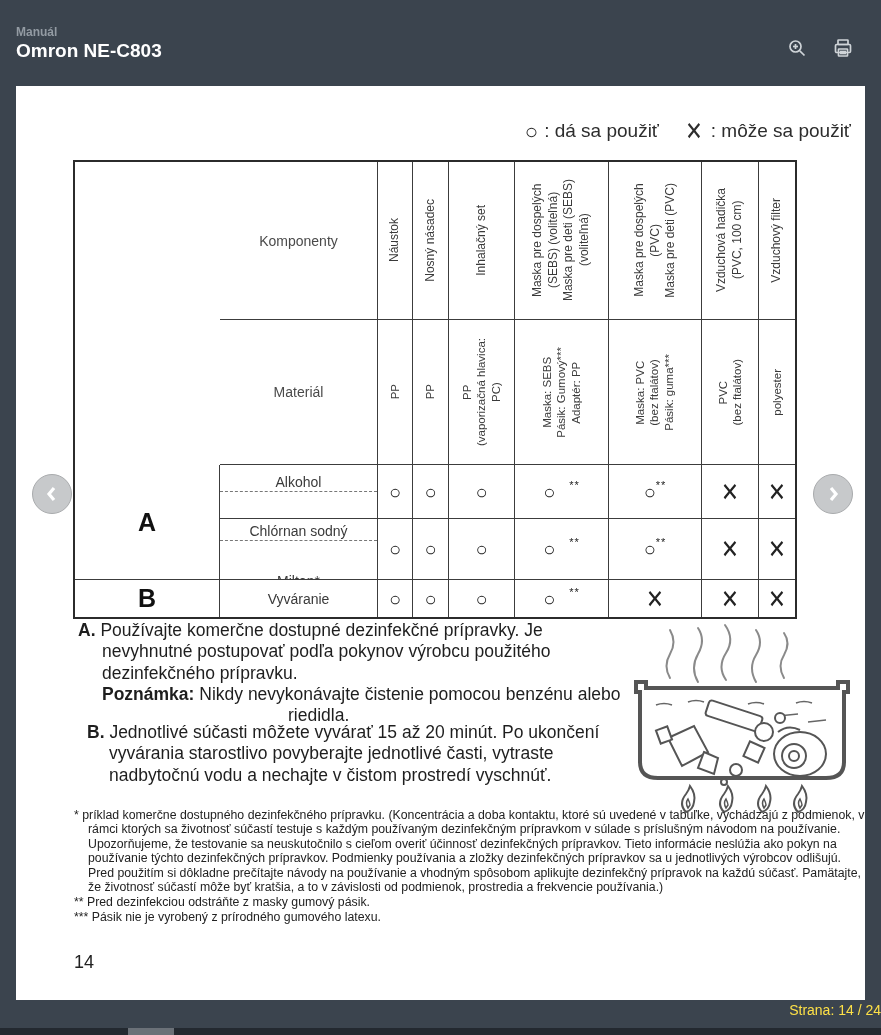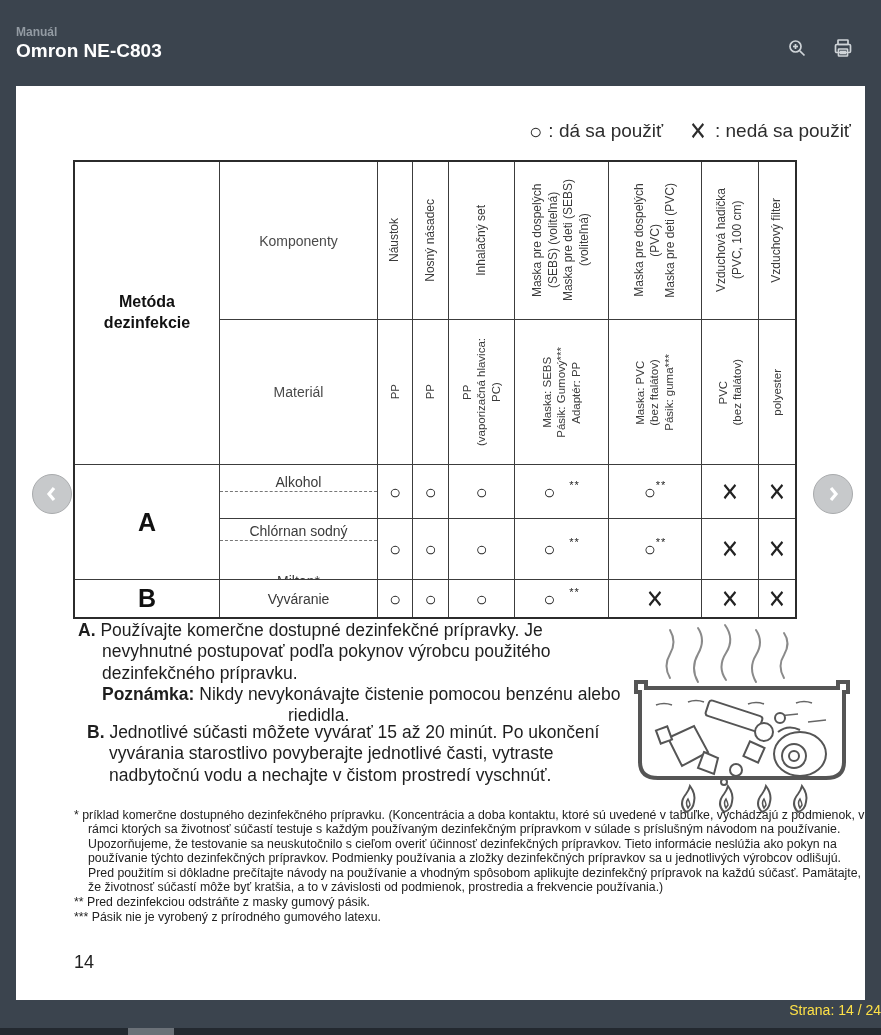--- a/index.html
+++ b/index.html
@@ -120,26 +120,24 @@
     </div>
   </div>
 </div>
 
 <div class="page">
 
   <div class="legend">
     <span class="sym-o">○</span>
       <span>: dá sa použiť</span>
     <span class="sym-x">✕</span>
-      <span>: nedá sa použiť</span>
+      <span>: môže sa použiť</span>
   </div>
 
   <div class="tbl">
-    <div class="c corner" style="grid-area:1/1/3/2;">Metóda
-dezinfekcie</div>
     <div class="c hlabel" style="grid-area:1/2/2/3;">Komponenty</div>
     <div class="c hlabel" style="grid-area:2/2/3/3;">Materiál</div>
 
     <div class="c vcell" style="grid-area:1/3/2/4;">
         <span>Náustok</span>
       </div>
     <div class="c vcell" style="grid-area:1/4/2/5;">
         <span>Nosný násadec</span>
       </div>
     <div class="c vcell" style="grid-area:1/5/2/6;">

